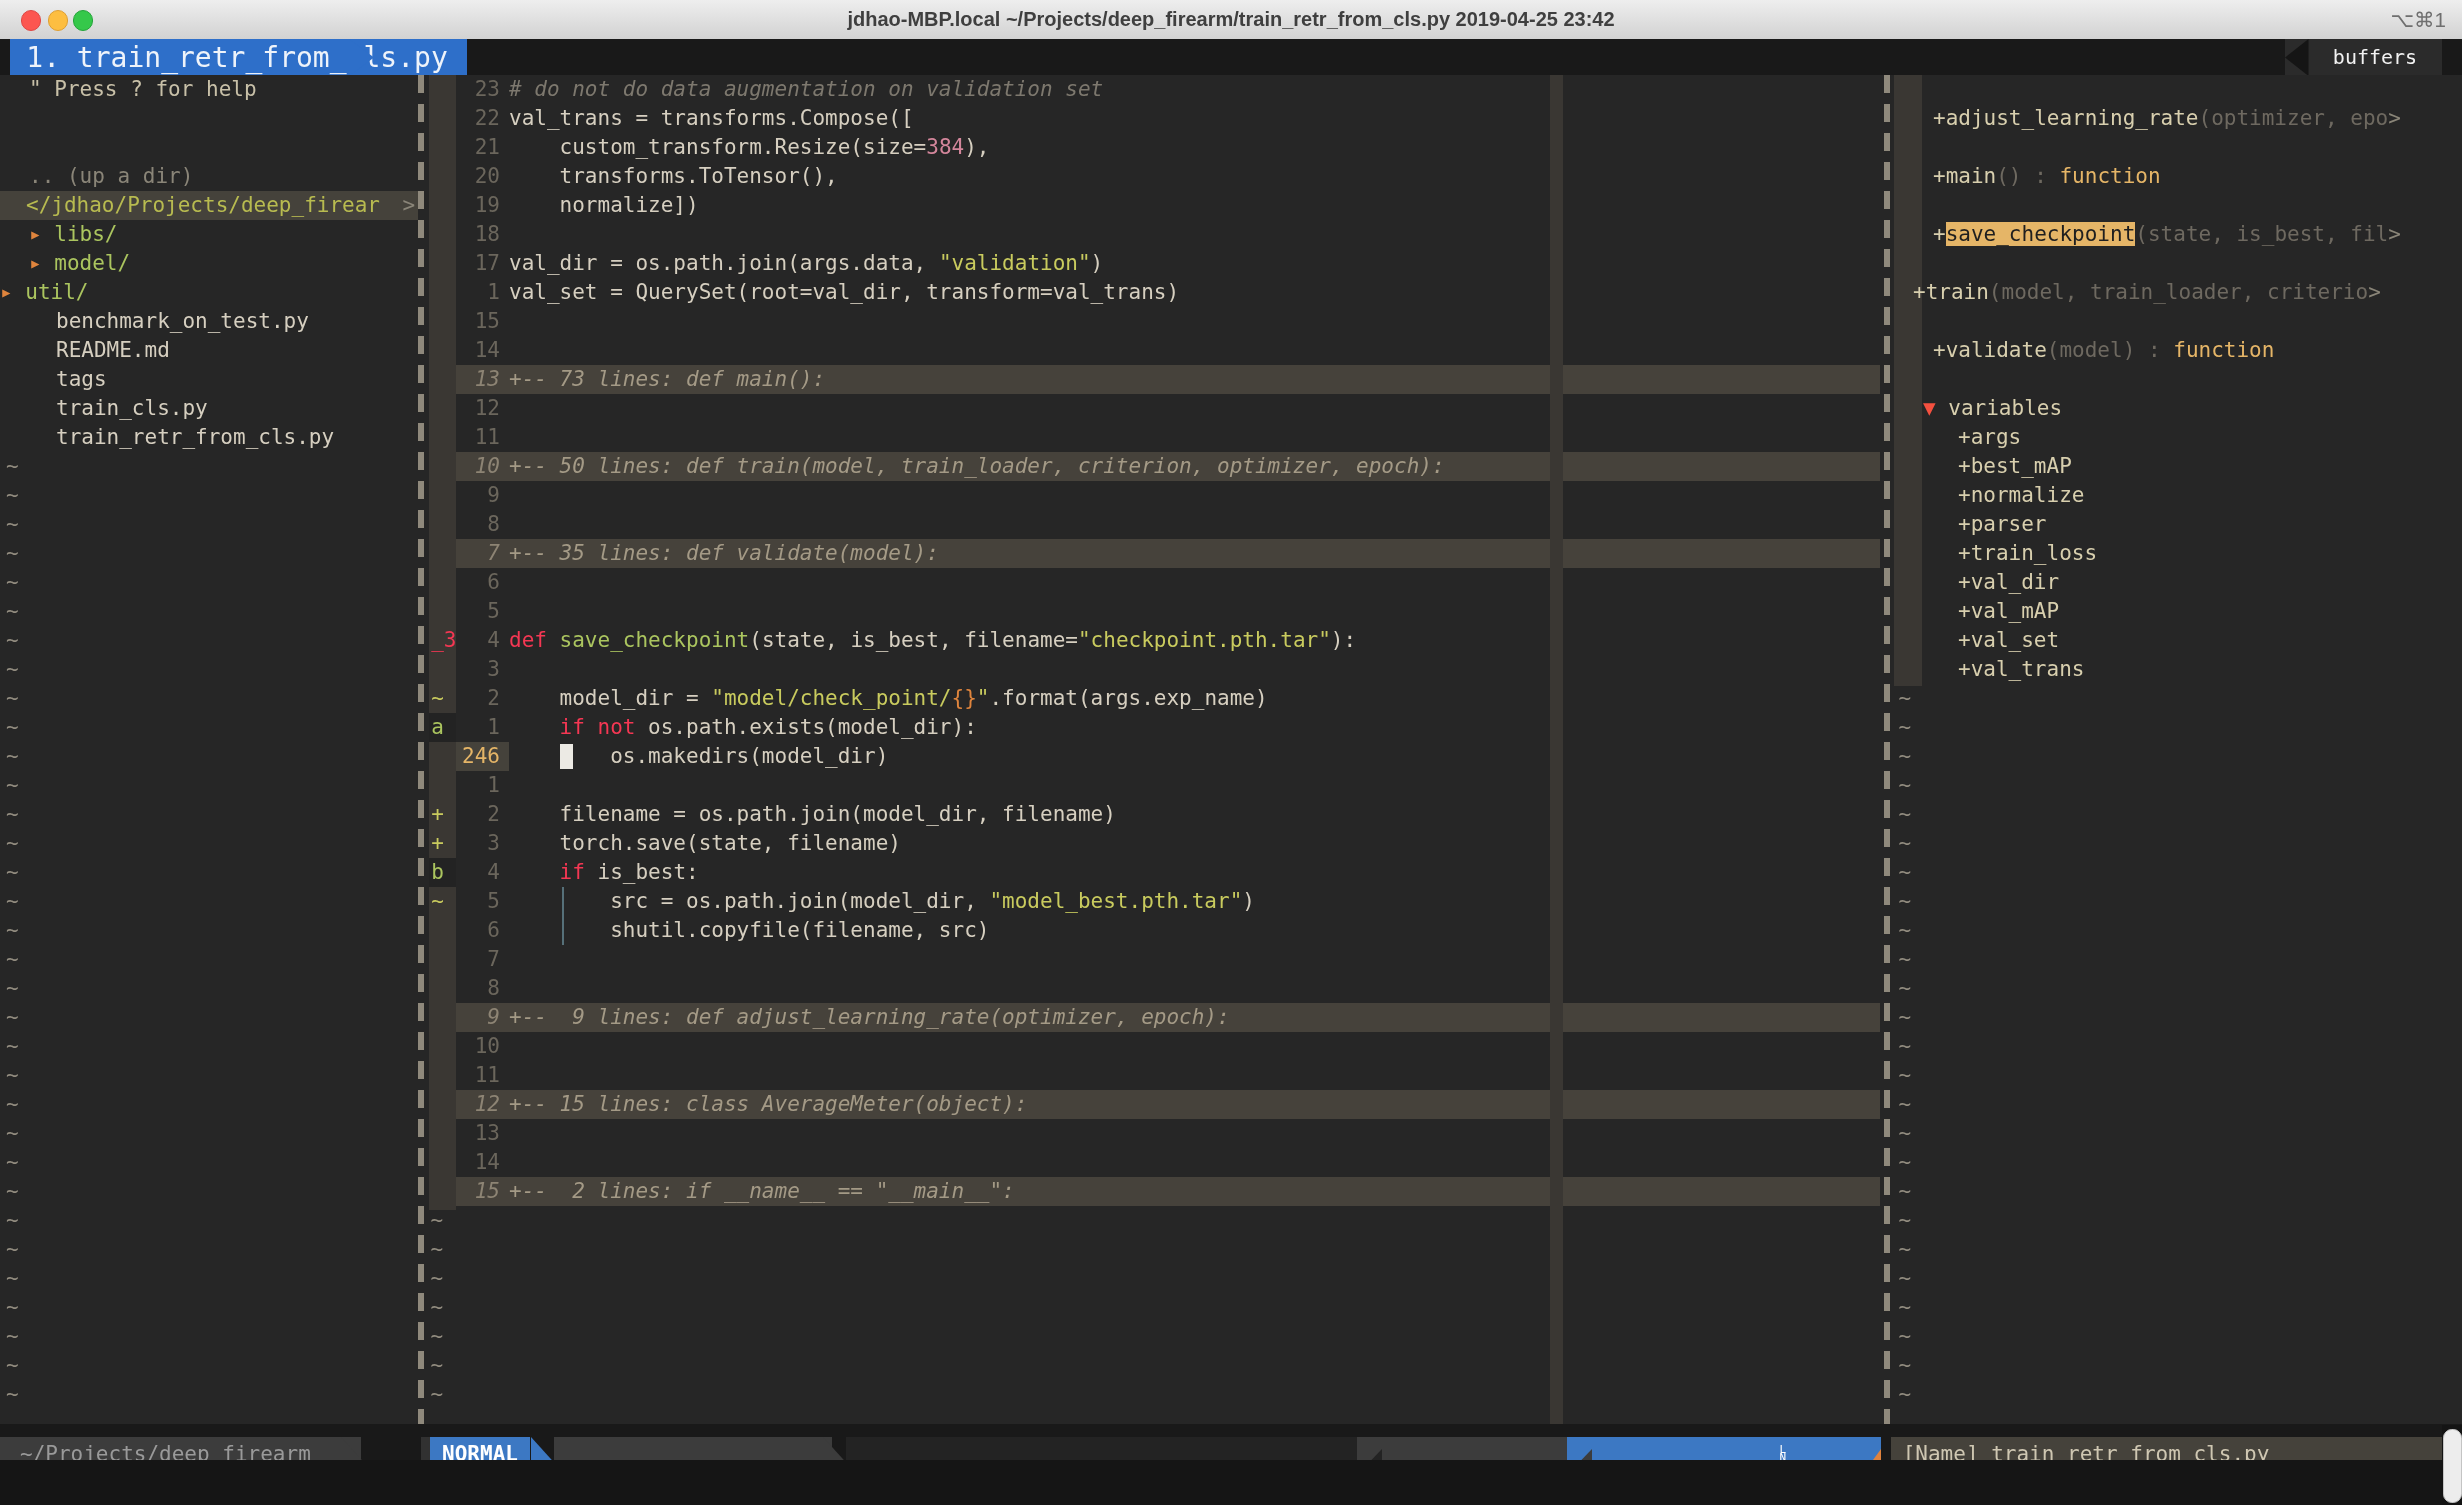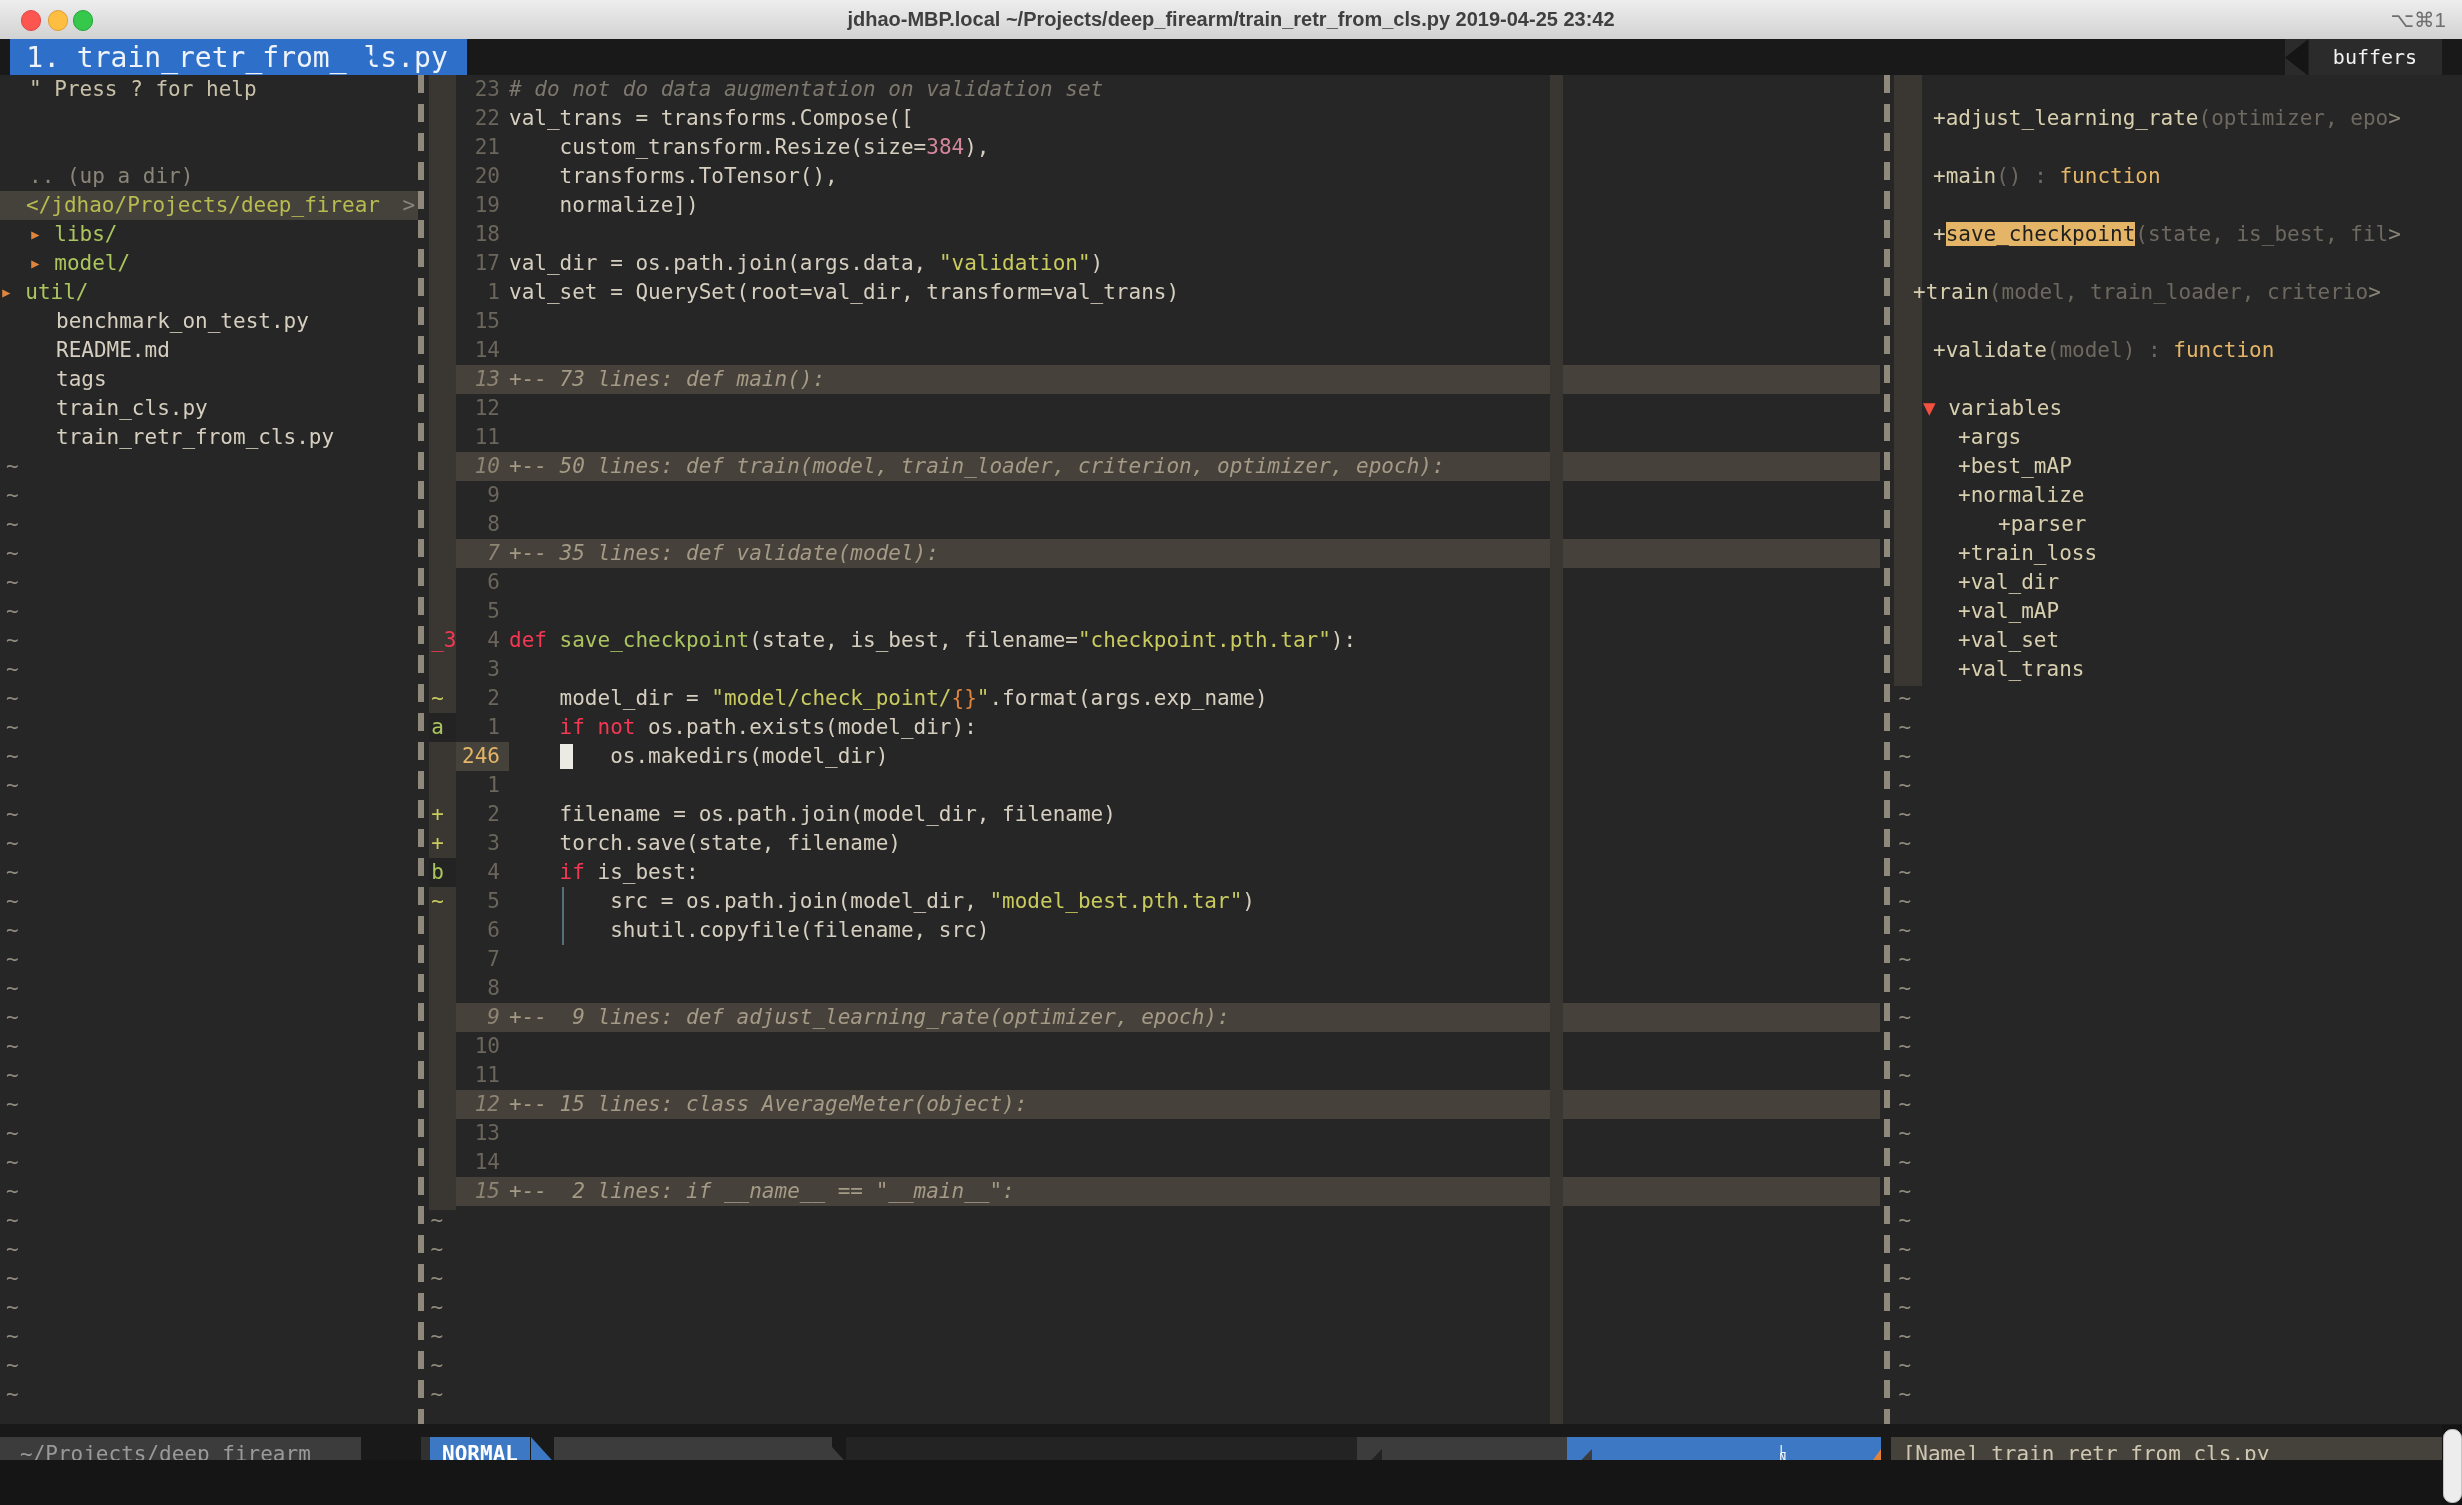--- a/index.html
+++ b/index.html
@@ -220,21 +220,21 @@
         <div class="row" style="padding-left: 39px;"><span class="tag-name">+</span><span class="tag-hl">save_checkpoint</span><span class="tag-params">(state, is_best, fil</span><span class="tag-trunc">&gt;</span></div>
         <div class="row"></div>
         <div class="row" style="padding-left: 19px;"><span class="tag-name">+train</span><span class="tag-params">(model, train_loader, criterio</span><span class="tag-trunc">&gt;</span></div>
         <div class="row"></div>
         <div class="row" style="padding-left: 39px;"><span class="tag-name">+validate</span><span class="tag-params">(model)</span><span class="tag-params"> : </span><span class="tag-type">function</span></div>
         <div class="row"></div>
         <div class="row" style="padding-left: 29px;"><span class="tag-section-icon">▼ </span><span class="tag-name">variables</span></div>
         <div class="row" style="padding-left: 64px;"><span class="tag-name">+args</span></div>
         <div class="row" style="padding-left: 64px;"><span class="tag-name">+best_mAP</span></div>
         <div class="row" style="padding-left: 64px;"><span class="tag-name">+normalize</span></div>
-        <div class="row" style="padding-left: 64px; margin-left: 40px;"><span class="tag-name">+parser</span></div>
+        <div class="row" style="padding-left: 64px;"><span class="tag-name">+parser</span></div>
         <div class="row" style="padding-left: 64px;"><span class="tag-name">+train_loss</span></div>
         <div class="row" style="padding-left: 64px;"><span class="tag-name">+val_dir</span></div>
         <div class="row" style="padding-left: 64px;"><span class="tag-name">+val_mAP</span></div>
         <div class="row" style="padding-left: 64px;"><span class="tag-name">+val_set</span></div>
         <div class="row" style="padding-left: 64px;"><span class="tag-name">+val_trans</span></div>
         <div class="row"><span class="tilde" style="padding-left: 4.4px;">~</span></div>
         <div class="row"><span class="tilde" style="padding-left: 4.4px;">~</span></div>
         <div class="row"><span class="tilde" style="padding-left: 4.4px;">~</span></div>
         <div class="row"><span class="tilde" style="padding-left: 4.4px;">~</span></div>
         <div class="row"><span class="tilde" style="padding-left: 4.4px;">~</span></div>

